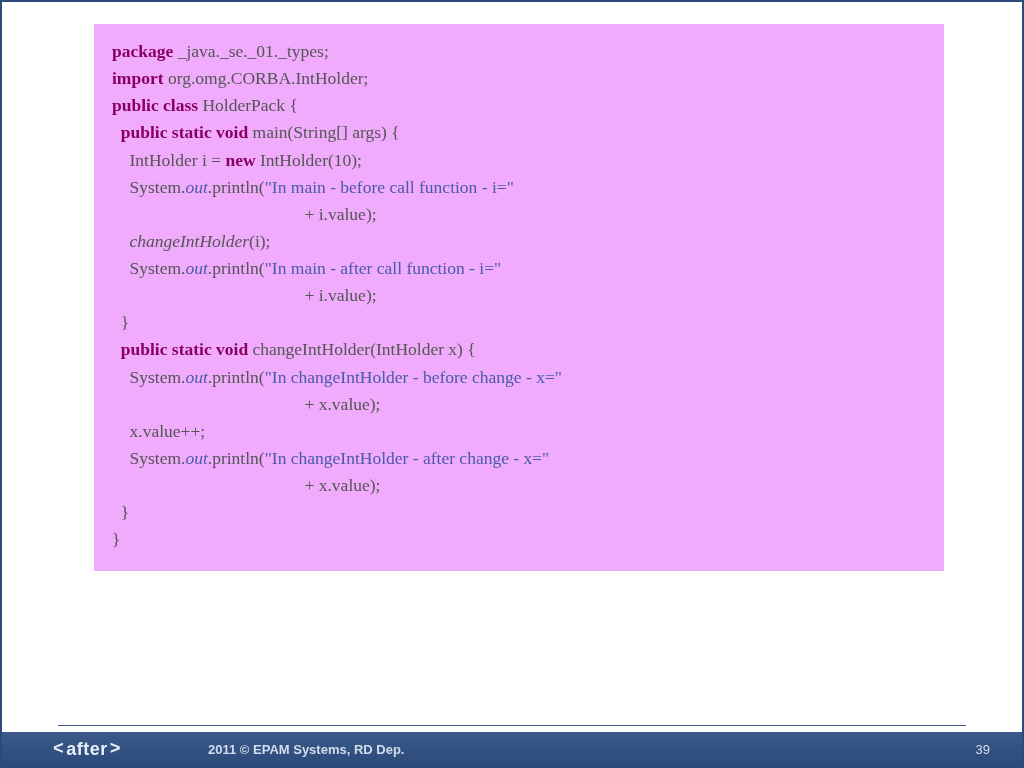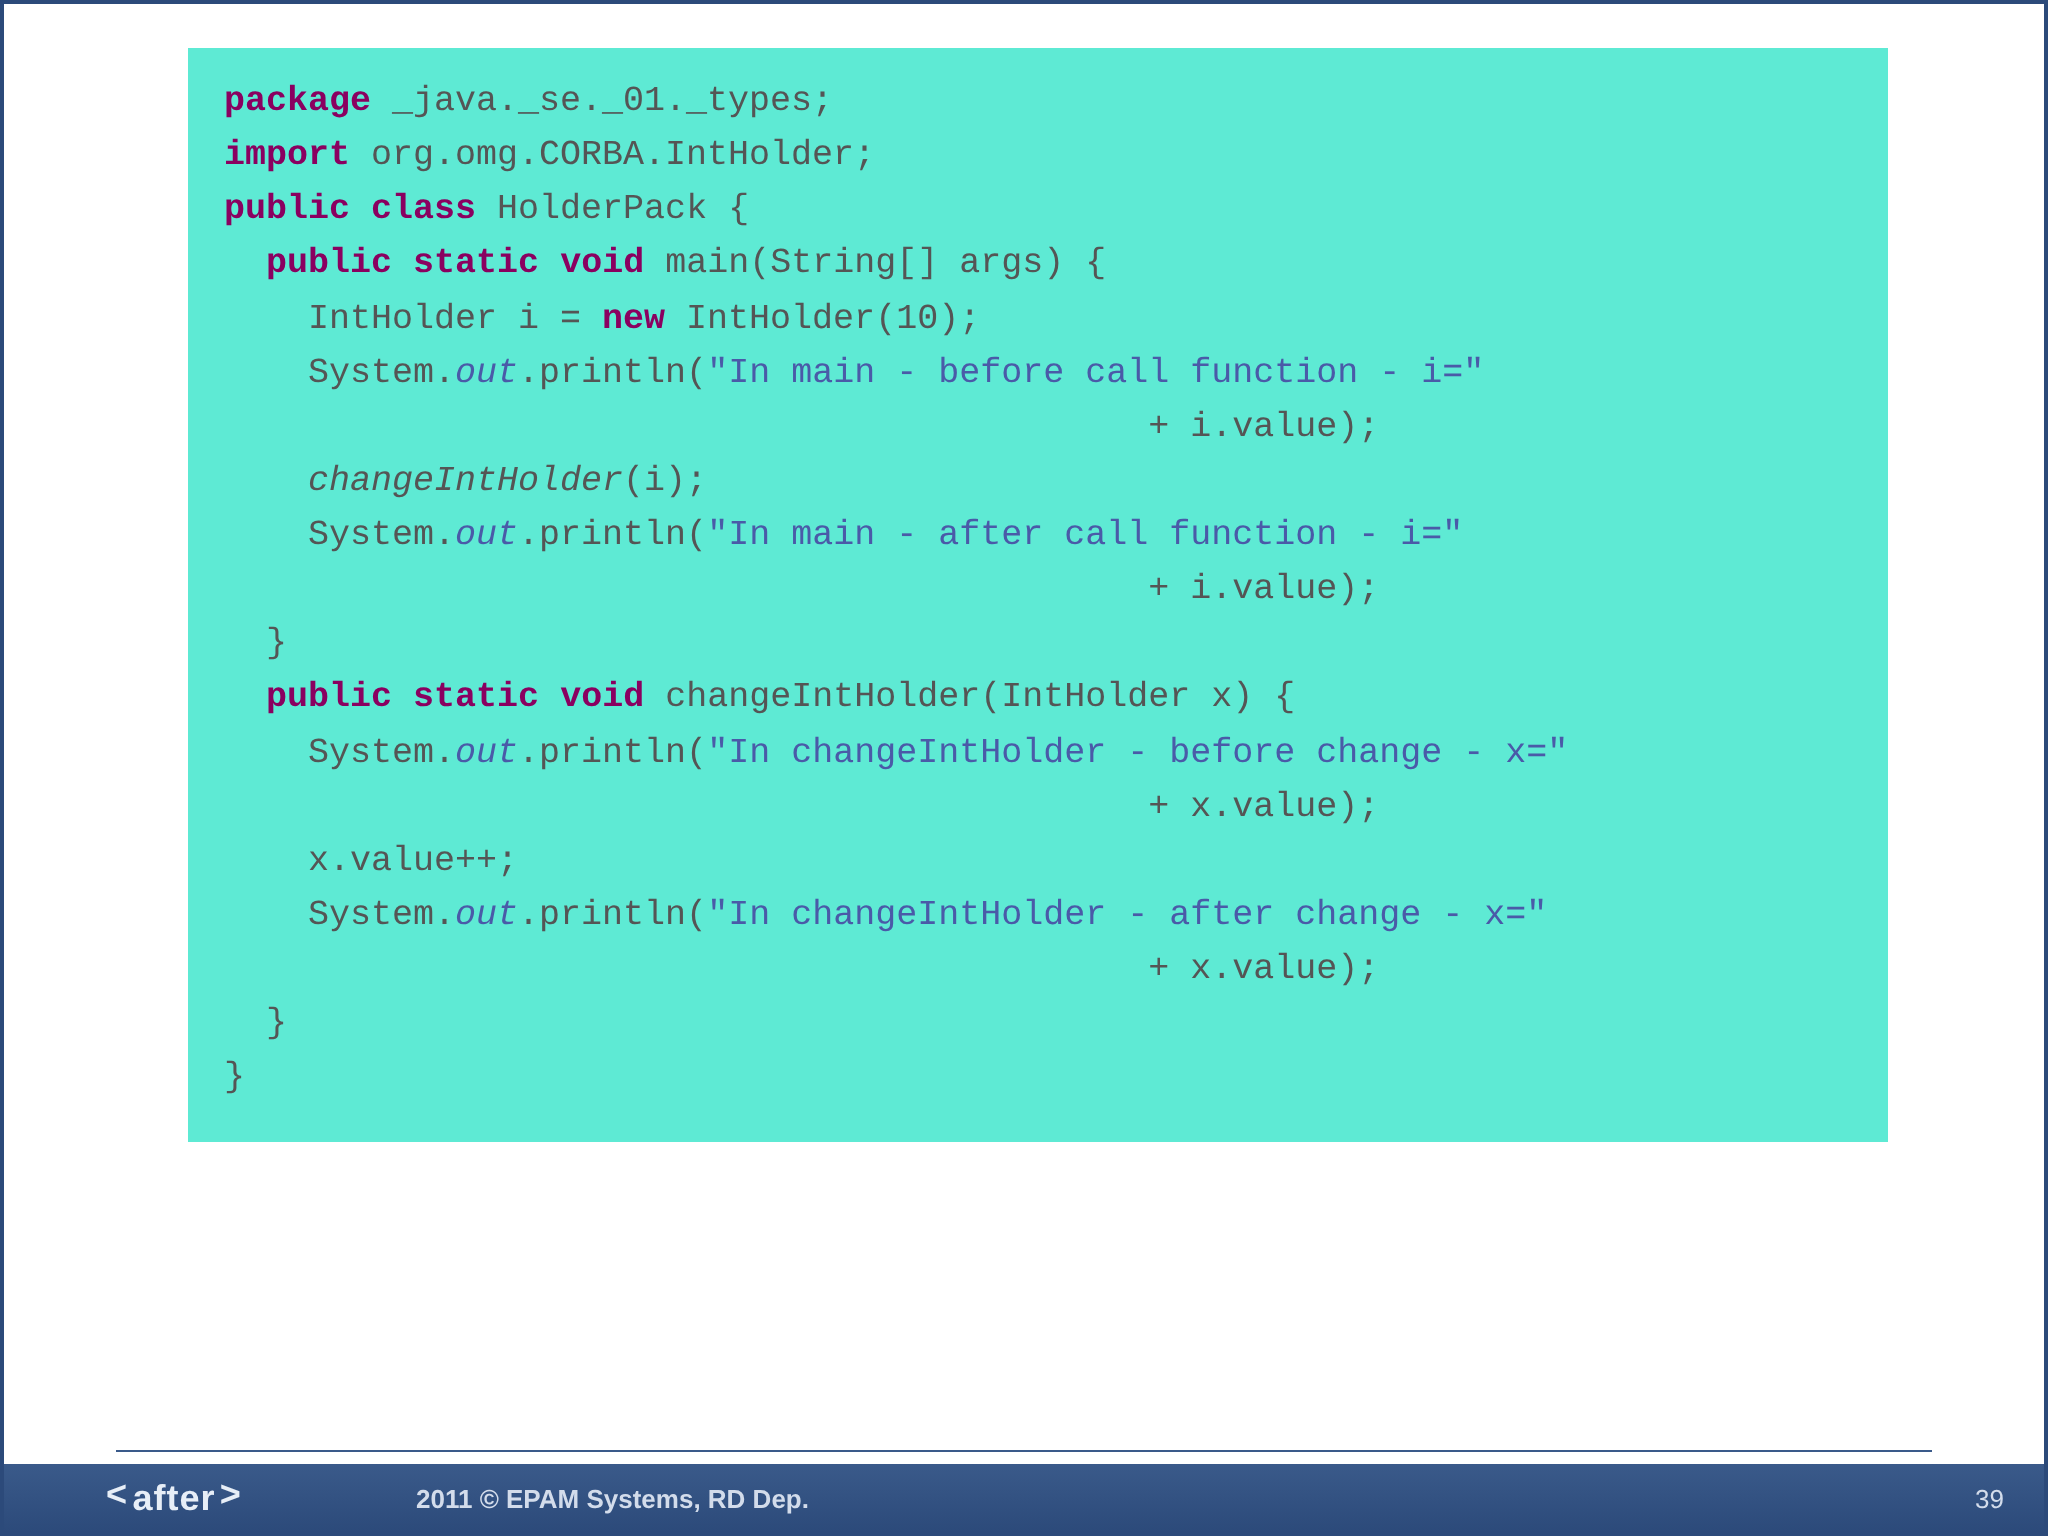--- a/index.html
+++ b/index.html
@@ -18,23 +18,23 @@
   }
   h1.title {
     color: #2c4a7a;
     font-size: 26px;
     font-weight: bold;
     line-height: 1.28;
   }
 
   .code-wrap {
     margin: 22px 78px 0 92px;
-    background: #5eead4;
+    background: #f0abfc;
     padding: 14px 18px 18px 18px;
-    font-family: Liberation Mono, monospace;
+    font-family: Liberation Serif, serif;
     font-size: 17.5px;
     line-height: 1.55;
     color: #555555;
     white-space: pre;
   }
   .kw  { color: #8a0060; font-weight: bold; }
   .str { color: #4a5aa8; }
   .fld { color: #4a5aa8; font-style: italic; }
   .call{ font-style: italic; }
 
@@ -61,21 +61,21 @@
     align-items: center;
     justify-content: center;
     color: #e7eef7;
     font-weight: bold;
     font-size: 18px;
     letter-spacing: 0.5px;
     font-family: Arial, Helvetica, sans-serif;
   }
   .logo-box .chev { font-family: "Courier New", monospace; margin: 0 2px; }
   .footer .copyright { margin-left: 36px; color: #d3dceb; font-weight: bold; }
-  .footer .pagenum { margin-left: auto; margin-right: 20px; color: #d3dceb; }
+  .footer .pagenum { margin-left: auto; margin-right: 32px; color: #d3dceb; }
 </style>
 </head>
 <body>
 
 <div class="slide">
 
 
   <div class="code-wrap"><span class="kw">package</span><span> _java._se._01._types;</span>
 <span class="kw">import</span><span> org.omg.CORBA.IntHolder;</span>
 <span class="kw">public</span> <span class="kw">class</span><span> HolderPack {</span>

